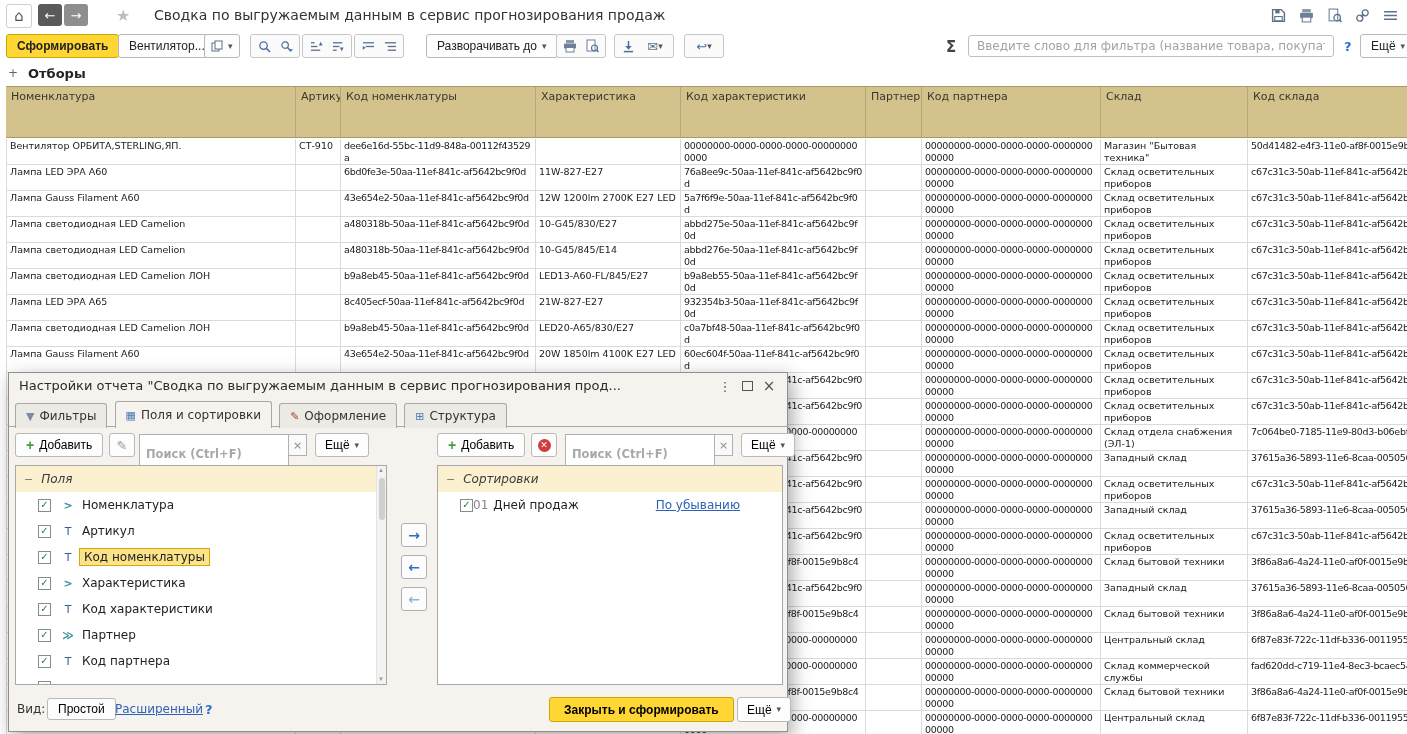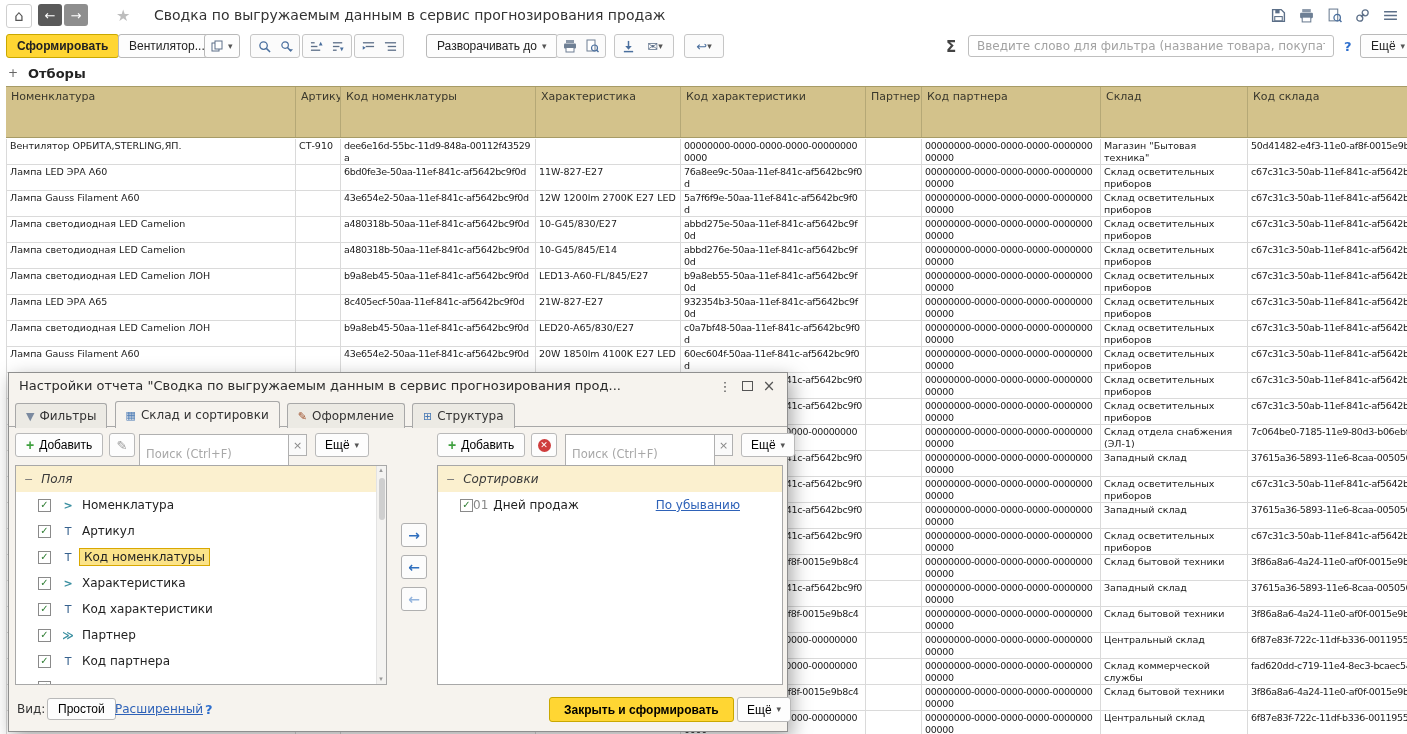--- a/index.html
+++ b/index.html
@@ -57,21 +57,21 @@
   .dtab.active{background:#f6f3ee;height:26px;top:2px;}
   .tabicon{font-size:11px;}
   .ticon-filter{color:#7b8aa0;} .ticon-fields{color:#4a7ab5;} .ticon-app{color:#a0522d;} .ticon-struct{color:#4a7ab5;}
 
   .ptool-add{height:24px;display:inline-flex;align-items:center;gap:5px;border:1px solid #b9b9b9;border-radius:3px;background:#fdfdfd;padding:0 10px;font-size:12px;position:absolute;top:60px;box-sizing:border-box;}
   .plus{color:#3fa03f;font-weight:bold;font-size:14px;line-height:1;}
   .iconbtn{position:absolute;top:60px;width:26px;height:24px;border:1px solid #b9b9b9;border-radius:3px;background:#fdfdfd;display:flex;align-items:center;justify-content:center;box-sizing:border-box;}
   .pencil{color:#9a9a9a;font-size:13px;}
   .delicon{width:13px;height:13px;border-radius:50%;background:#cf3d3d;color:#fff;font-size:9px;display:flex;align-items:center;justify-content:center;line-height:1;}
   .searchwrap{position:absolute;top:61px;display:flex;}
-  .sinput{width:150px;height:40px;border:1px solid #b0b0b0;padding:0 6px;font-size:11.5px;font-family:inherit;box-sizing:border-box;background:#fff;color:#222;}
+  .sinput{width:150px;height:40px;border:1px solid #b0b0b0;padding:0 6px;font-size:11.5px;font-family:inherit;box-sizing:border-box;background:#fff;color:#222;font-weight:bold;}
   .sinput::placeholder{color:#a8a8a8;}
   .sclear{width:18px;height:22px;border:1px solid #b0b0b0;border-left:none;display:flex;align-items:center;justify-content:center;color:#888;font-size:11px;background:#fafafa;box-sizing:border-box;}
   .pmore{position:absolute;top:60px;height:24px;display:inline-flex;align-items:center;gap:5px;border:1px solid #b9b9b9;border-radius:3px;background:#fdfdfd;padding:0 9px;font-size:12px;box-sizing:border-box;}
 
   .tree{position:absolute;top:92px;height:220px;background:#fff;border:1px solid #a8a8a8;overflow:hidden;box-sizing:border-box;}
   .tree-left{left:6px;width:372px;}
   .tree-right{left:428px;width:346px;}
   .tgroup{height:26px;display:flex;align-items:center;background:#fbf0cf;font-size:12px;color:#3b3b3b;position:relative;}
   .tgroup .gexp{margin-left:8px;color:#777;font-size:11px;}
   .tgroup .glabel{margin-left:8px;font-style:italic;}
@@ -558,21 +558,21 @@
         <span>×</span>
       </span>
 
     <div class="dtabs">
       <span class="dtab">
           <span class="tabicon ticon-filter">▼</span>
           <span>Фильтры</span>
         </span>
       <span class="dtab active">
           <span class="tabicon ticon-fields">▦</span>
-          <span>Склад и сортировки</span>
+          <span>Поля и сортировки</span>
         </span>
       <span class="dtab">
           <span class="tabicon ticon-app">✎</span>
           <span>Оформление</span>
         </span>
       <span class="dtab">
           <span class="tabicon ticon-struct">⊞</span>
           <span>Структура</span>
         </span>
     </div>

